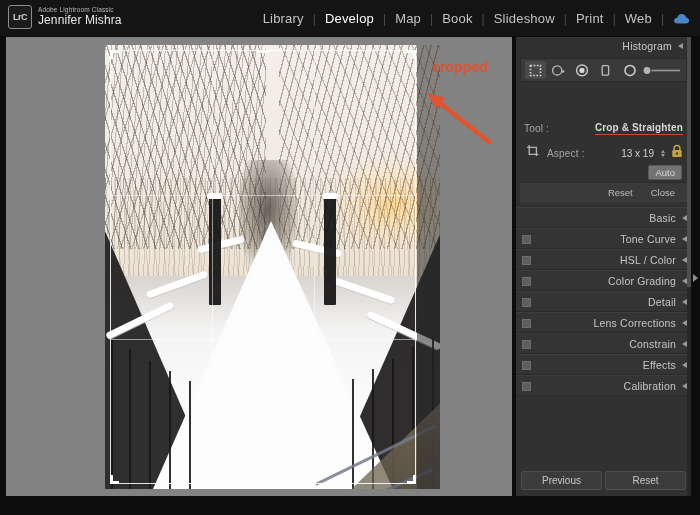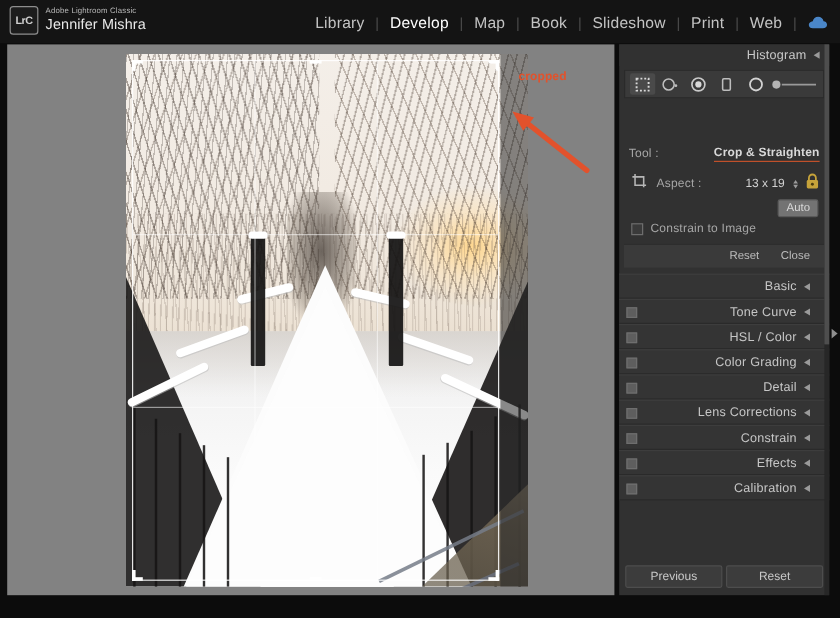--- a/index.html
+++ b/index.html
@@ -138,40 +138,40 @@
                 background:#d7d7d7;border:1px solid #8a8a8a;}
   .constrain-row{display:flex;align-items:center;gap:6px;padding:4px 8px 5px 10px;}
   .cbox{width:8px;height:8px;border:1px solid #6d6d6d;background:#3a3a3a;}
 
   .rc-row{display:flex;justify-content:flex-end;gap:2px;background:#3a3a3a;
           margin:2px 4px 0 4px;padding:3px 4px;border-top:1px solid #2b2b2b;}
   .rc-btn{font-size:9.5px;color:#bdbdbd;padding:1px 8px;cursor:pointer;}
 
   .panel-list{margin-top:5px;}
   .panel-item{position:relative;height:19px;display:flex;align-items:center;
-              justify-content:flex-end;padding-right:16px;border-top:1px solid #3d3d3d;
+              justify-content:flex-end;padding-right:4px;border-top:1px solid #3d3d3d;
               border-bottom:1px solid #2a2a2a;background:#343434;cursor:pointer;}
   .panel-item .pname{font-size:10.5px;color:#c6c6c6;letter-spacing:.2px;}
   .sw{position:absolute;left:6px;top:6px;width:7px;height:7px;background:#5e5e5e;
       border:1px solid #6e6e6e;}
 
   .rp-bottom{position:absolute;left:0;bottom:0;width:175px;}
   .bbtns{display:flex;gap:3px;padding:4px 5px 6px 5px;}
   .bbtn{flex:1;height:17px;background:#3c3c3c;border:1px solid #4d4d4d;border-radius:2px;
         display:flex;align-items:center;justify-content:center;font-size:10px;color:#c8c8c8;
         cursor:pointer;}
 
   .rp-scroll{position:absolute;right:0;top:0;width:4px;height:459px;background:#272727;}
   .rp-thumb{position:absolute;right:0;top:0;width:4px;height:250px;background:#4e4e4e;}
   .edge-arrow{position:absolute;right:2px;top:241px;width:0;height:0;
         border-top:4px solid transparent;border-bottom:4px solid transparent;
         border-left:5px solid #8e8e8e;}
 
   
-  .anno-text{position:absolute;font-size:10px;font-weight:bold;letter-spacing:.1px;}
+  .anno-text{position:absolute;font-size:14px;font-weight:bold;letter-spacing:.1px;}
   .anno-svg{position:absolute;left:0;top:0;width:700px;height:515px;pointer-events:none;}
 </style>
 </head>
 <body>
 
 <div class="app">
 
   <div class="topbar">
     <div class="brand">
       <div class="lrc-logo">LrC</div>
@@ -342,24 +342,20 @@
           </svg>
         </span>
       </div>
     </div>
 
     <div class="auto-row">
       <div class="auto-btn">Auto</div>
     </div>
 
 
-    <div class="constrain-row">
-      <span class="cbox"></span>
-      <span class="lbl">Constrain to Image</span>
-    </div>
 
     <div class="rc-row">
       <div class="rc-btn">Reset</div>
       <div class="rc-btn">Close</div>
     </div>
 
     <div class="panel-list">
       <div class="panel-item">
         <span class="pname">Basic</span>
         <div class="tri"></div>

